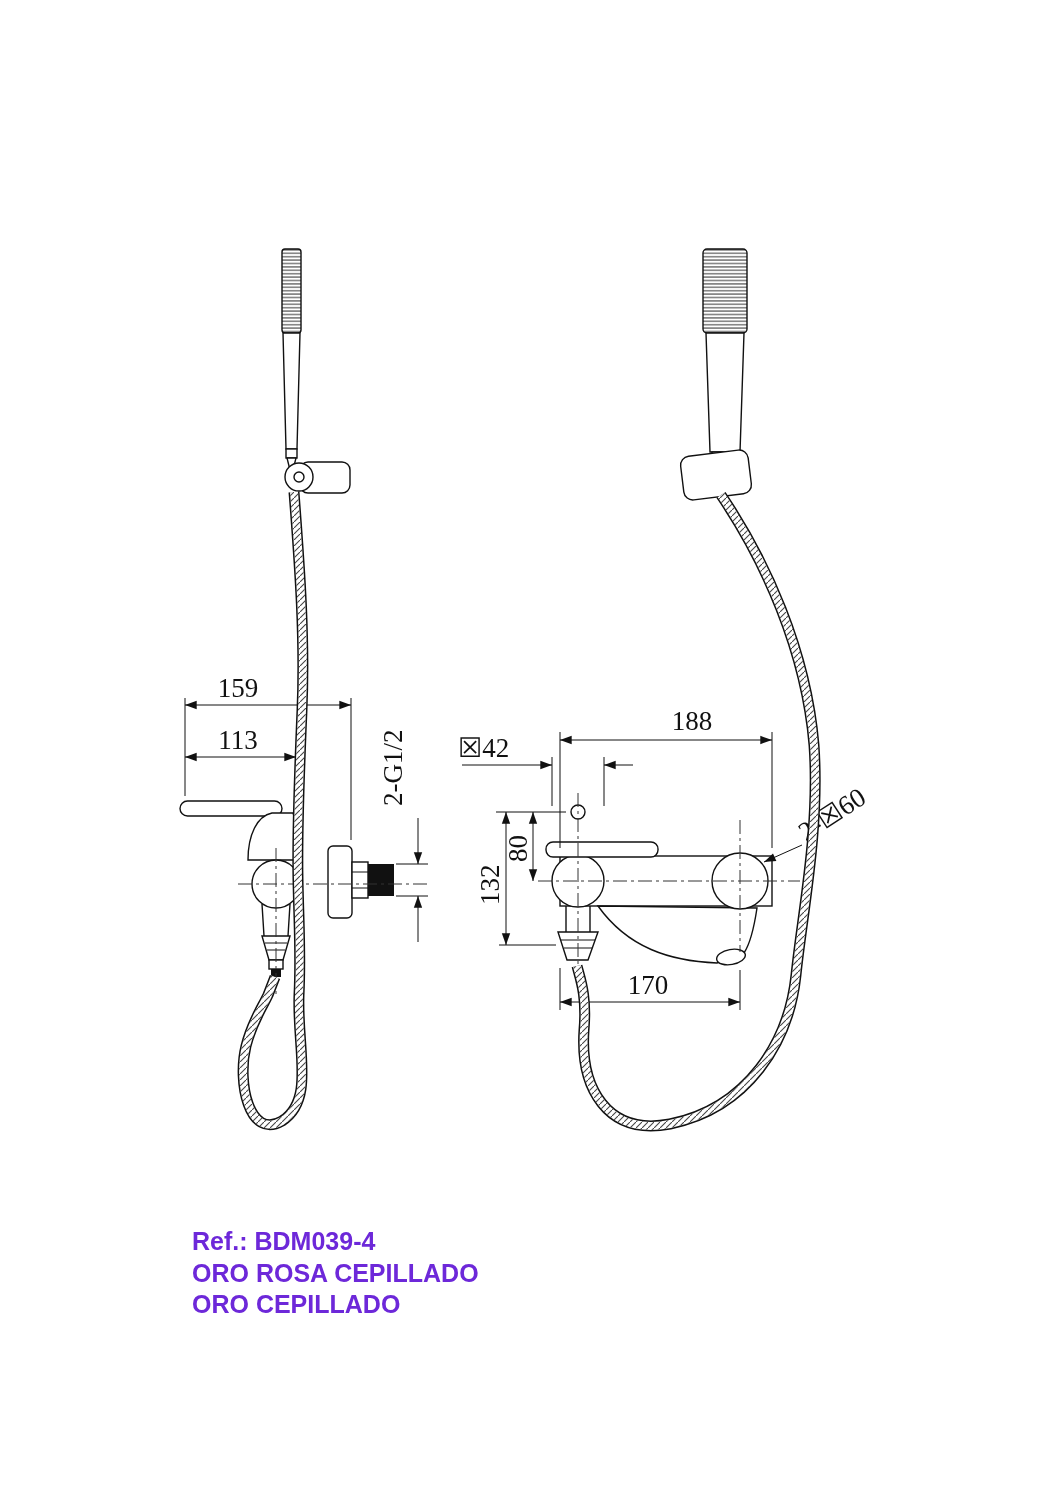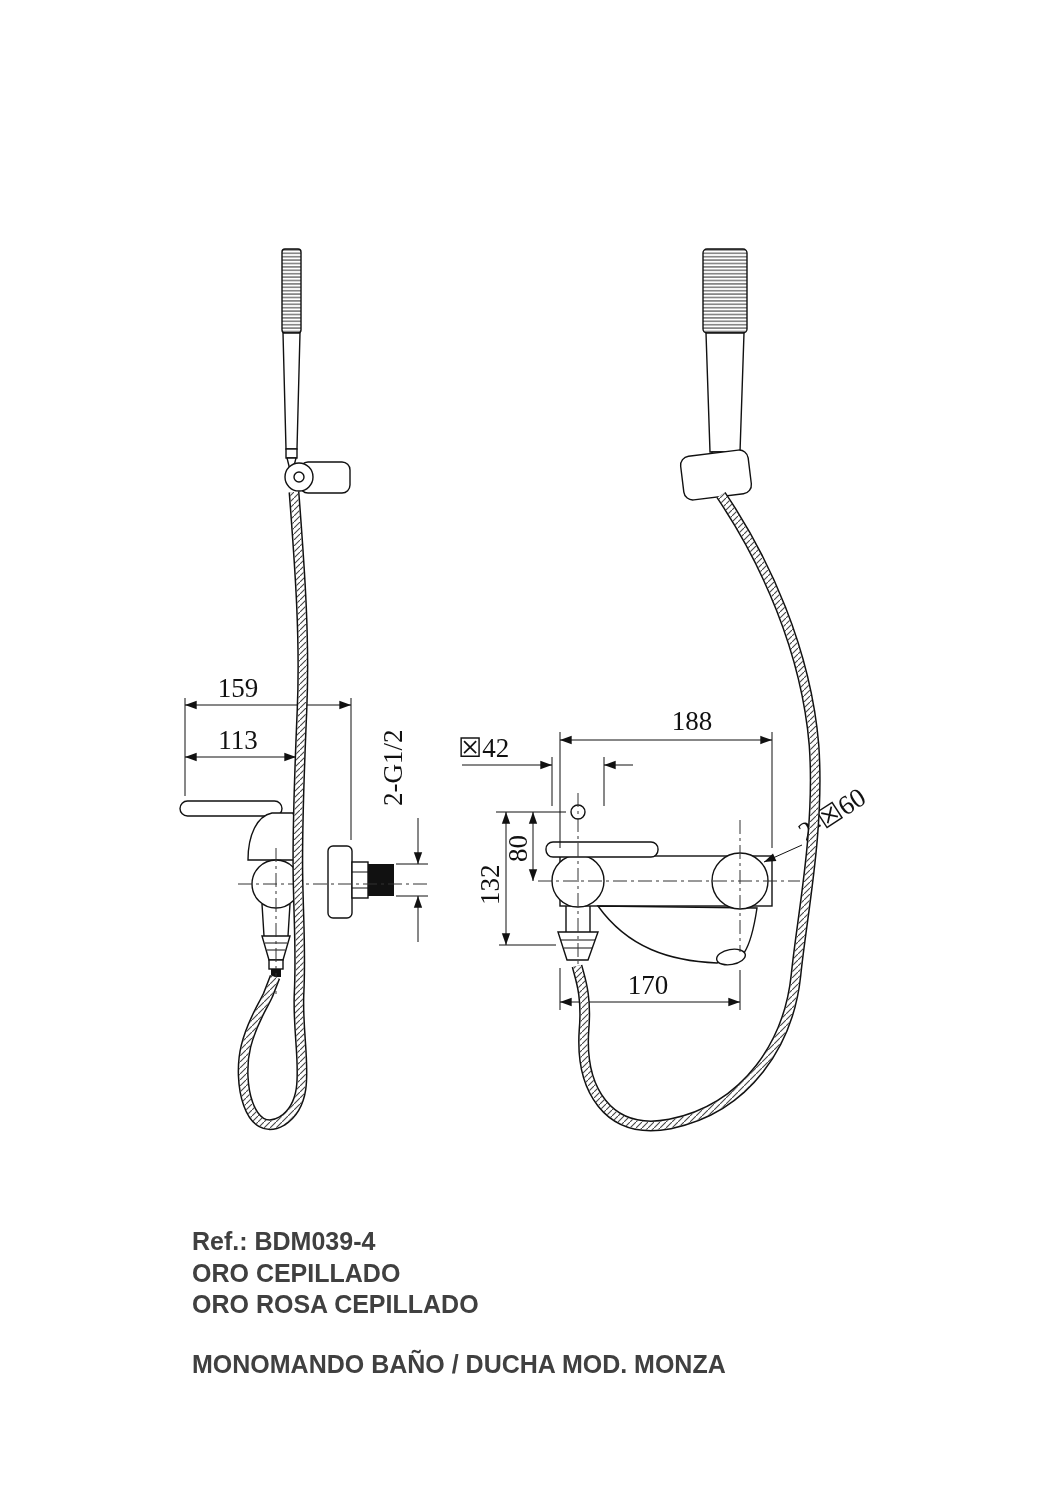--- a/index.html
+++ b/index.html
@@ -18,21 +18,21 @@
   .thin{stroke:#111;stroke-width:1;fill:none;}
   .dim{stroke:#111;stroke-width:1;fill:none;}
   .cl{stroke:#333;stroke-width:1;stroke-dasharray:14 4 3 4;fill:none;}
   .hoseA{stroke:#111;stroke-width:11;fill:none;}
   .hoseB{stroke:#fff;stroke-width:8;fill:none;}
   .hoseC{stroke:url(#hoseHatch);stroke-width:8;fill:none;}
   .dimtxt{font-family:"Liberation Serif", serif;font-size:27px;fill:#111;}
   
   .spec-block{
     position:absolute;left:192px;top:1226px;
-    font-weight:bold;font-size:25px;line-height:31.5px;color:#404040;
+    font-weight:bold;font-size:25px;line-height:31.5px;color:#6d28d9;
   }
   .spec-block .title-line{margin-top:28px;}
 </style>
 </head>
 <body>
 
 <div class="page">
 
 <svg class="drawing-svg" width="1058" height="1200" viewBox="0 0 1058 1200">
   <defs>
@@ -182,18 +182,17 @@
     <g>
       <path class="hoseA" d="M 721,495 C 765,560 806,650 814,745 C 820,830 802,915 796,975 C 789,1042 748,1108 670,1124 C 607,1136 580,1088 584,1030 C 587,995 580,978 577,966"></path>
       <path class="hoseB" d="M 721,495 C 765,560 806,650 814,745 C 820,830 802,915 796,975 C 789,1042 748,1108 670,1124 C 607,1136 580,1088 584,1030 C 587,995 580,978 577,966"></path>
       <path class="hoseC" d="M 721,495 C 765,560 806,650 814,745 C 820,830 802,915 796,975 C 789,1042 748,1108 670,1124 C 607,1136 580,1088 584,1030 C 587,995 580,978 577,966"></path>
     </g>
   </g>
 </svg>
 
 <div class="spec-block">
   <div>Ref.: BDM039-4</div>
+  <div>ORO ROSA CEPILLADO</div>
   <div>ORO CEPILLADO</div>
-  <div>ORO ROSA CEPILLADO</div>
-  <div class="title-line">MONOMANDO BAÑO / DUCHA MOD. MONZA</div>
 </div>
 
 </div>
 
 </body></html>

